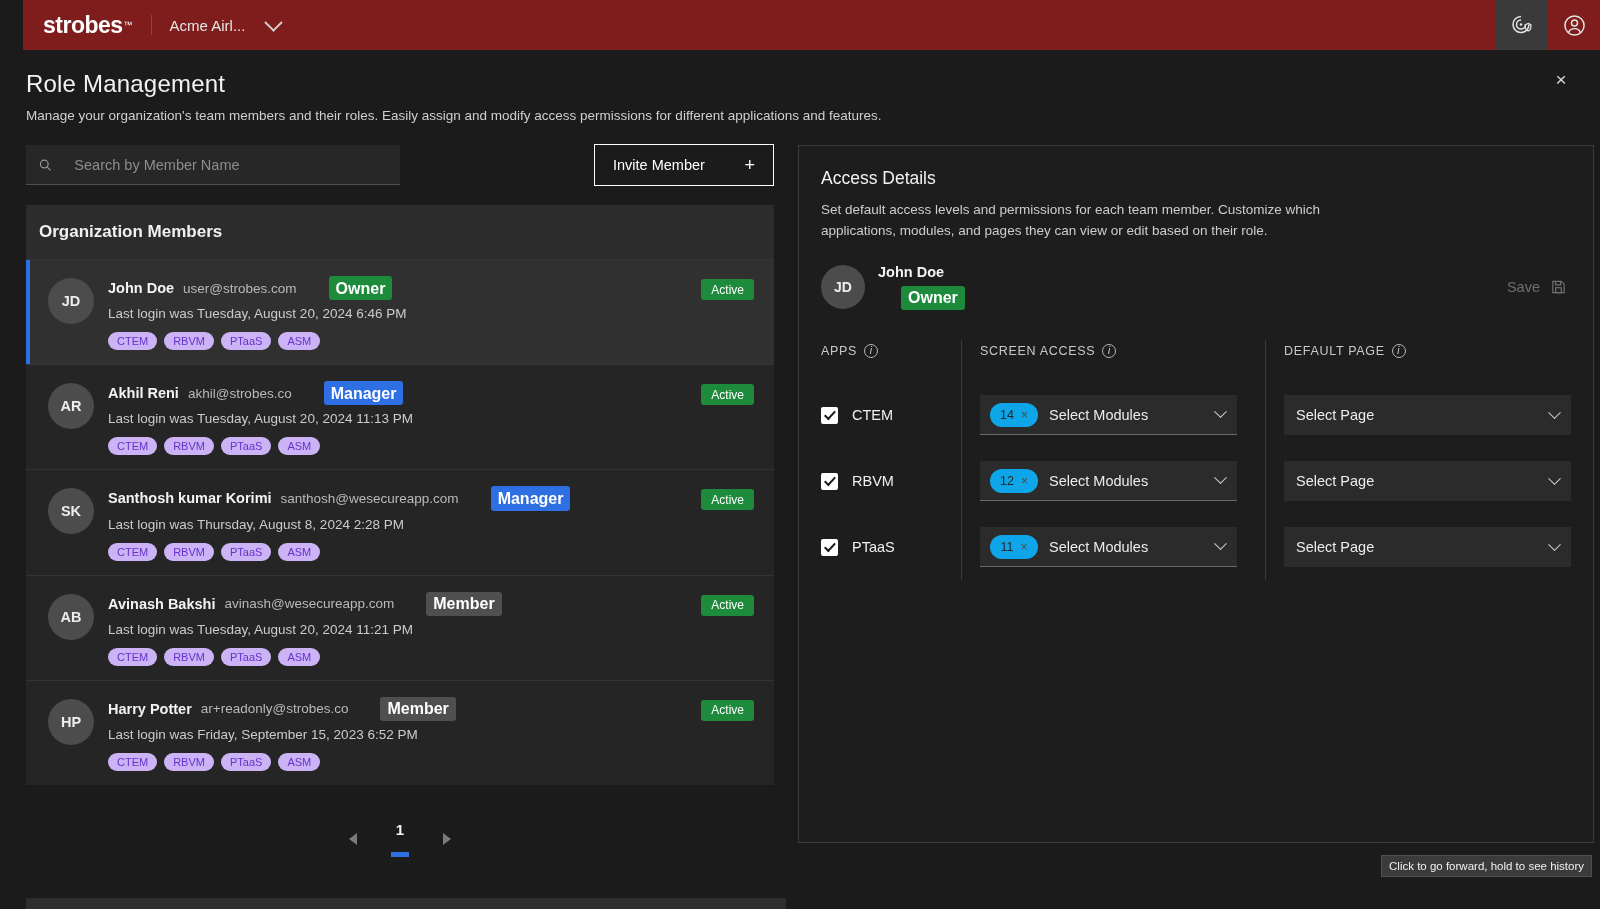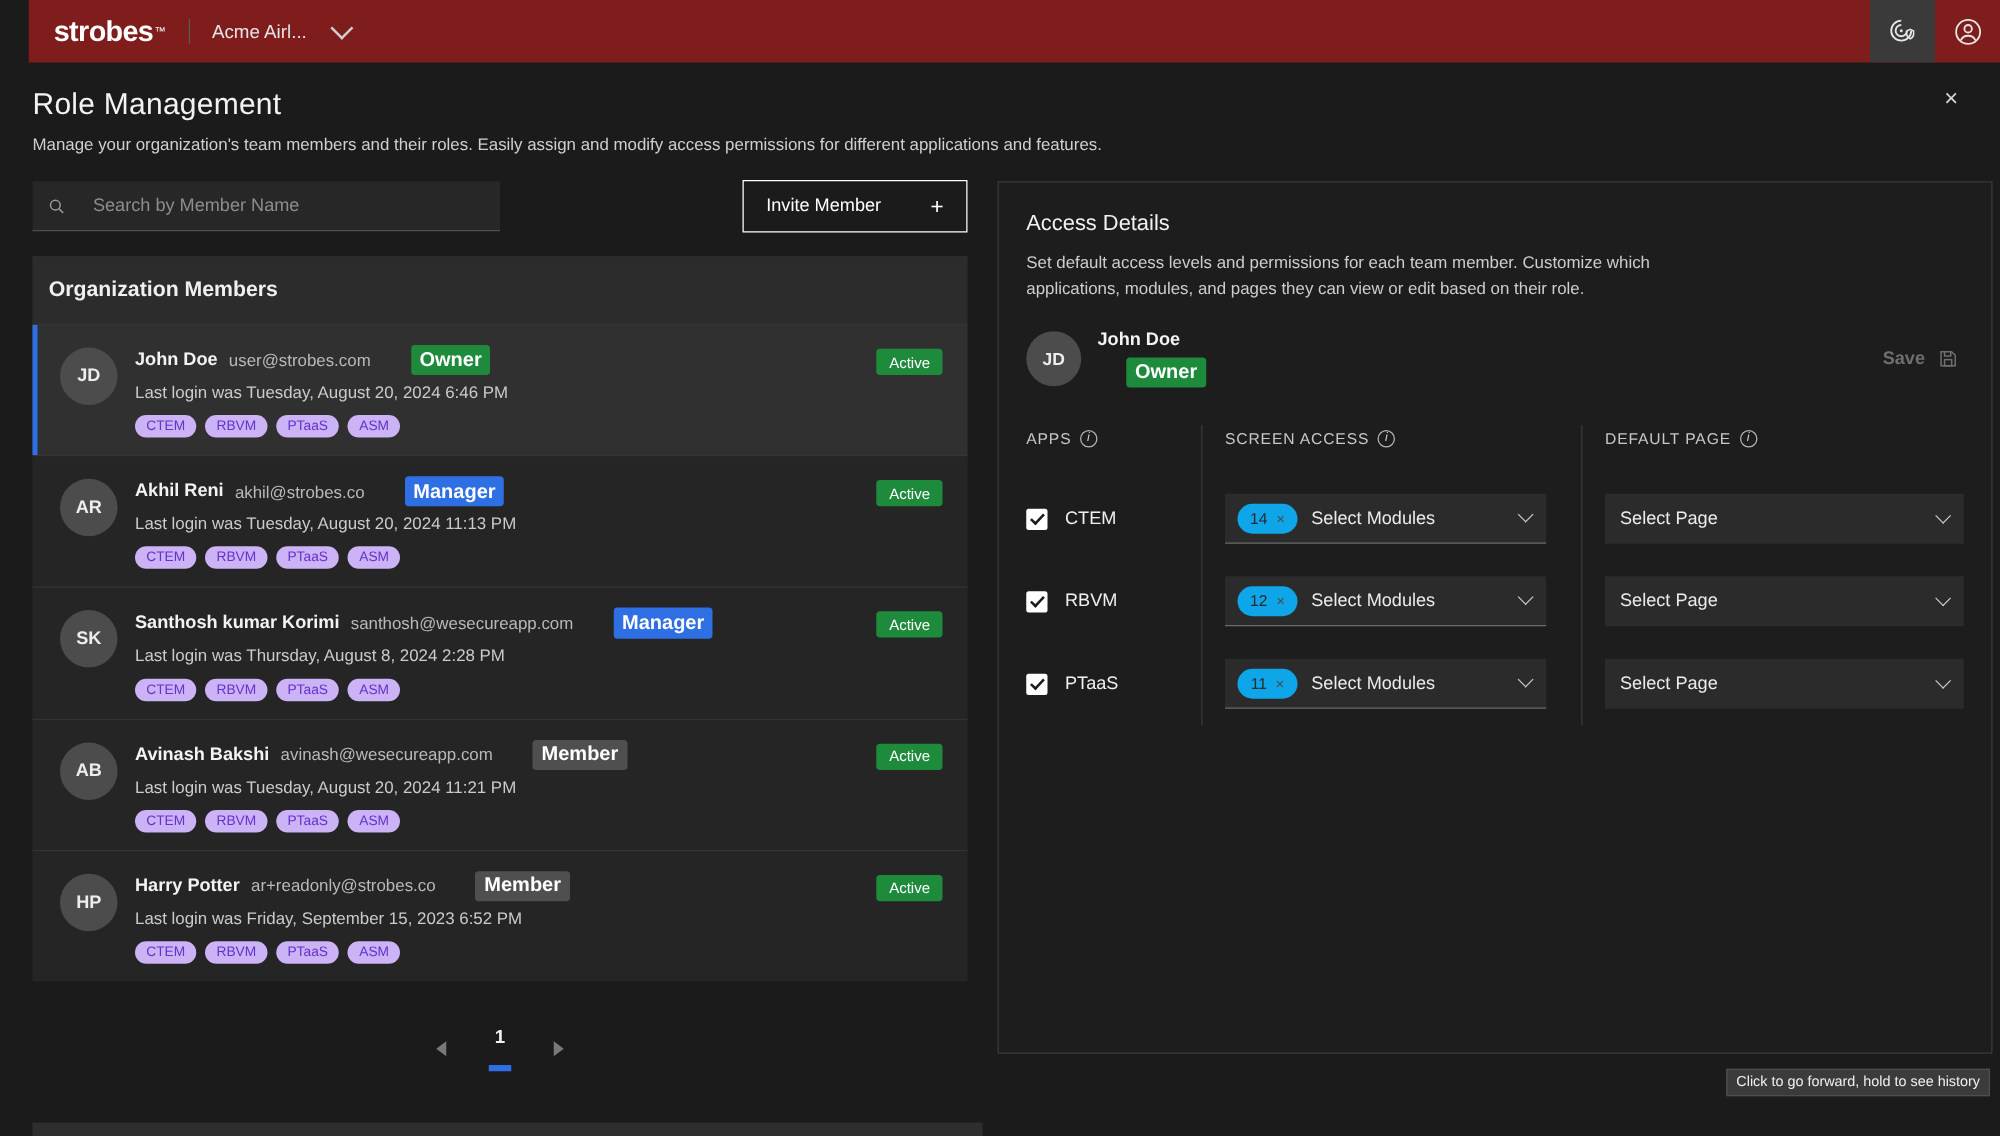--- a/index.html
+++ b/index.html
@@ -154,22 +154,22 @@
   .access-title { font-size: 17.5px; color: #f2f2f2; }
   .access-sub { font-size: 13.5px; color: #cdcdcd; margin-top: 11px; line-height: 1.55; max-width: 560px; }
   .access-user {
     display: flex; align-items: center; gap: 13px; margin-top: 22px; position: relative;
   }
   .access-user .avatar { width: 44px; height: 44px; flex: 0 0 44px; font-size: 14px; margin-top: 0;}
   .au-name { font-size: 14.5px; font-weight: 700; color: #f4f4f4; }
   .au-badge { margin-top: 6px; display: inline-block; }
   .save-btn {
     position: absolute; right: 4px; top: 50%; transform: translateY(-50%);
-    display: flex; align-items: flex-end; gap: 10px;
-    color: #6f6f6f; font-size: 14.5px; font-weight: bold;
+    display: flex; align-items: center; gap: 10px;
+    color: #6f6f6f; font-size: 14.5px;
   }
 
   .access-grid { display: flex; margin-top: 30px; }
   .col-apps { width: 140px; flex: 0 0 140px; }
   .col-screen { width: 305px; flex: 0 0 305px; border-left: 1px solid #3b3b3b; border-right: 1px solid #3b3b3b; padding-left: 18px;}
   .col-page { flex: 1; padding-left: 18px; }
   .col-head {
     font-size: 12.5px; letter-spacing: .7px; color: #c8c8c8;
     display: flex; align-items: center; gap: 7px; height: 22px;
   }

